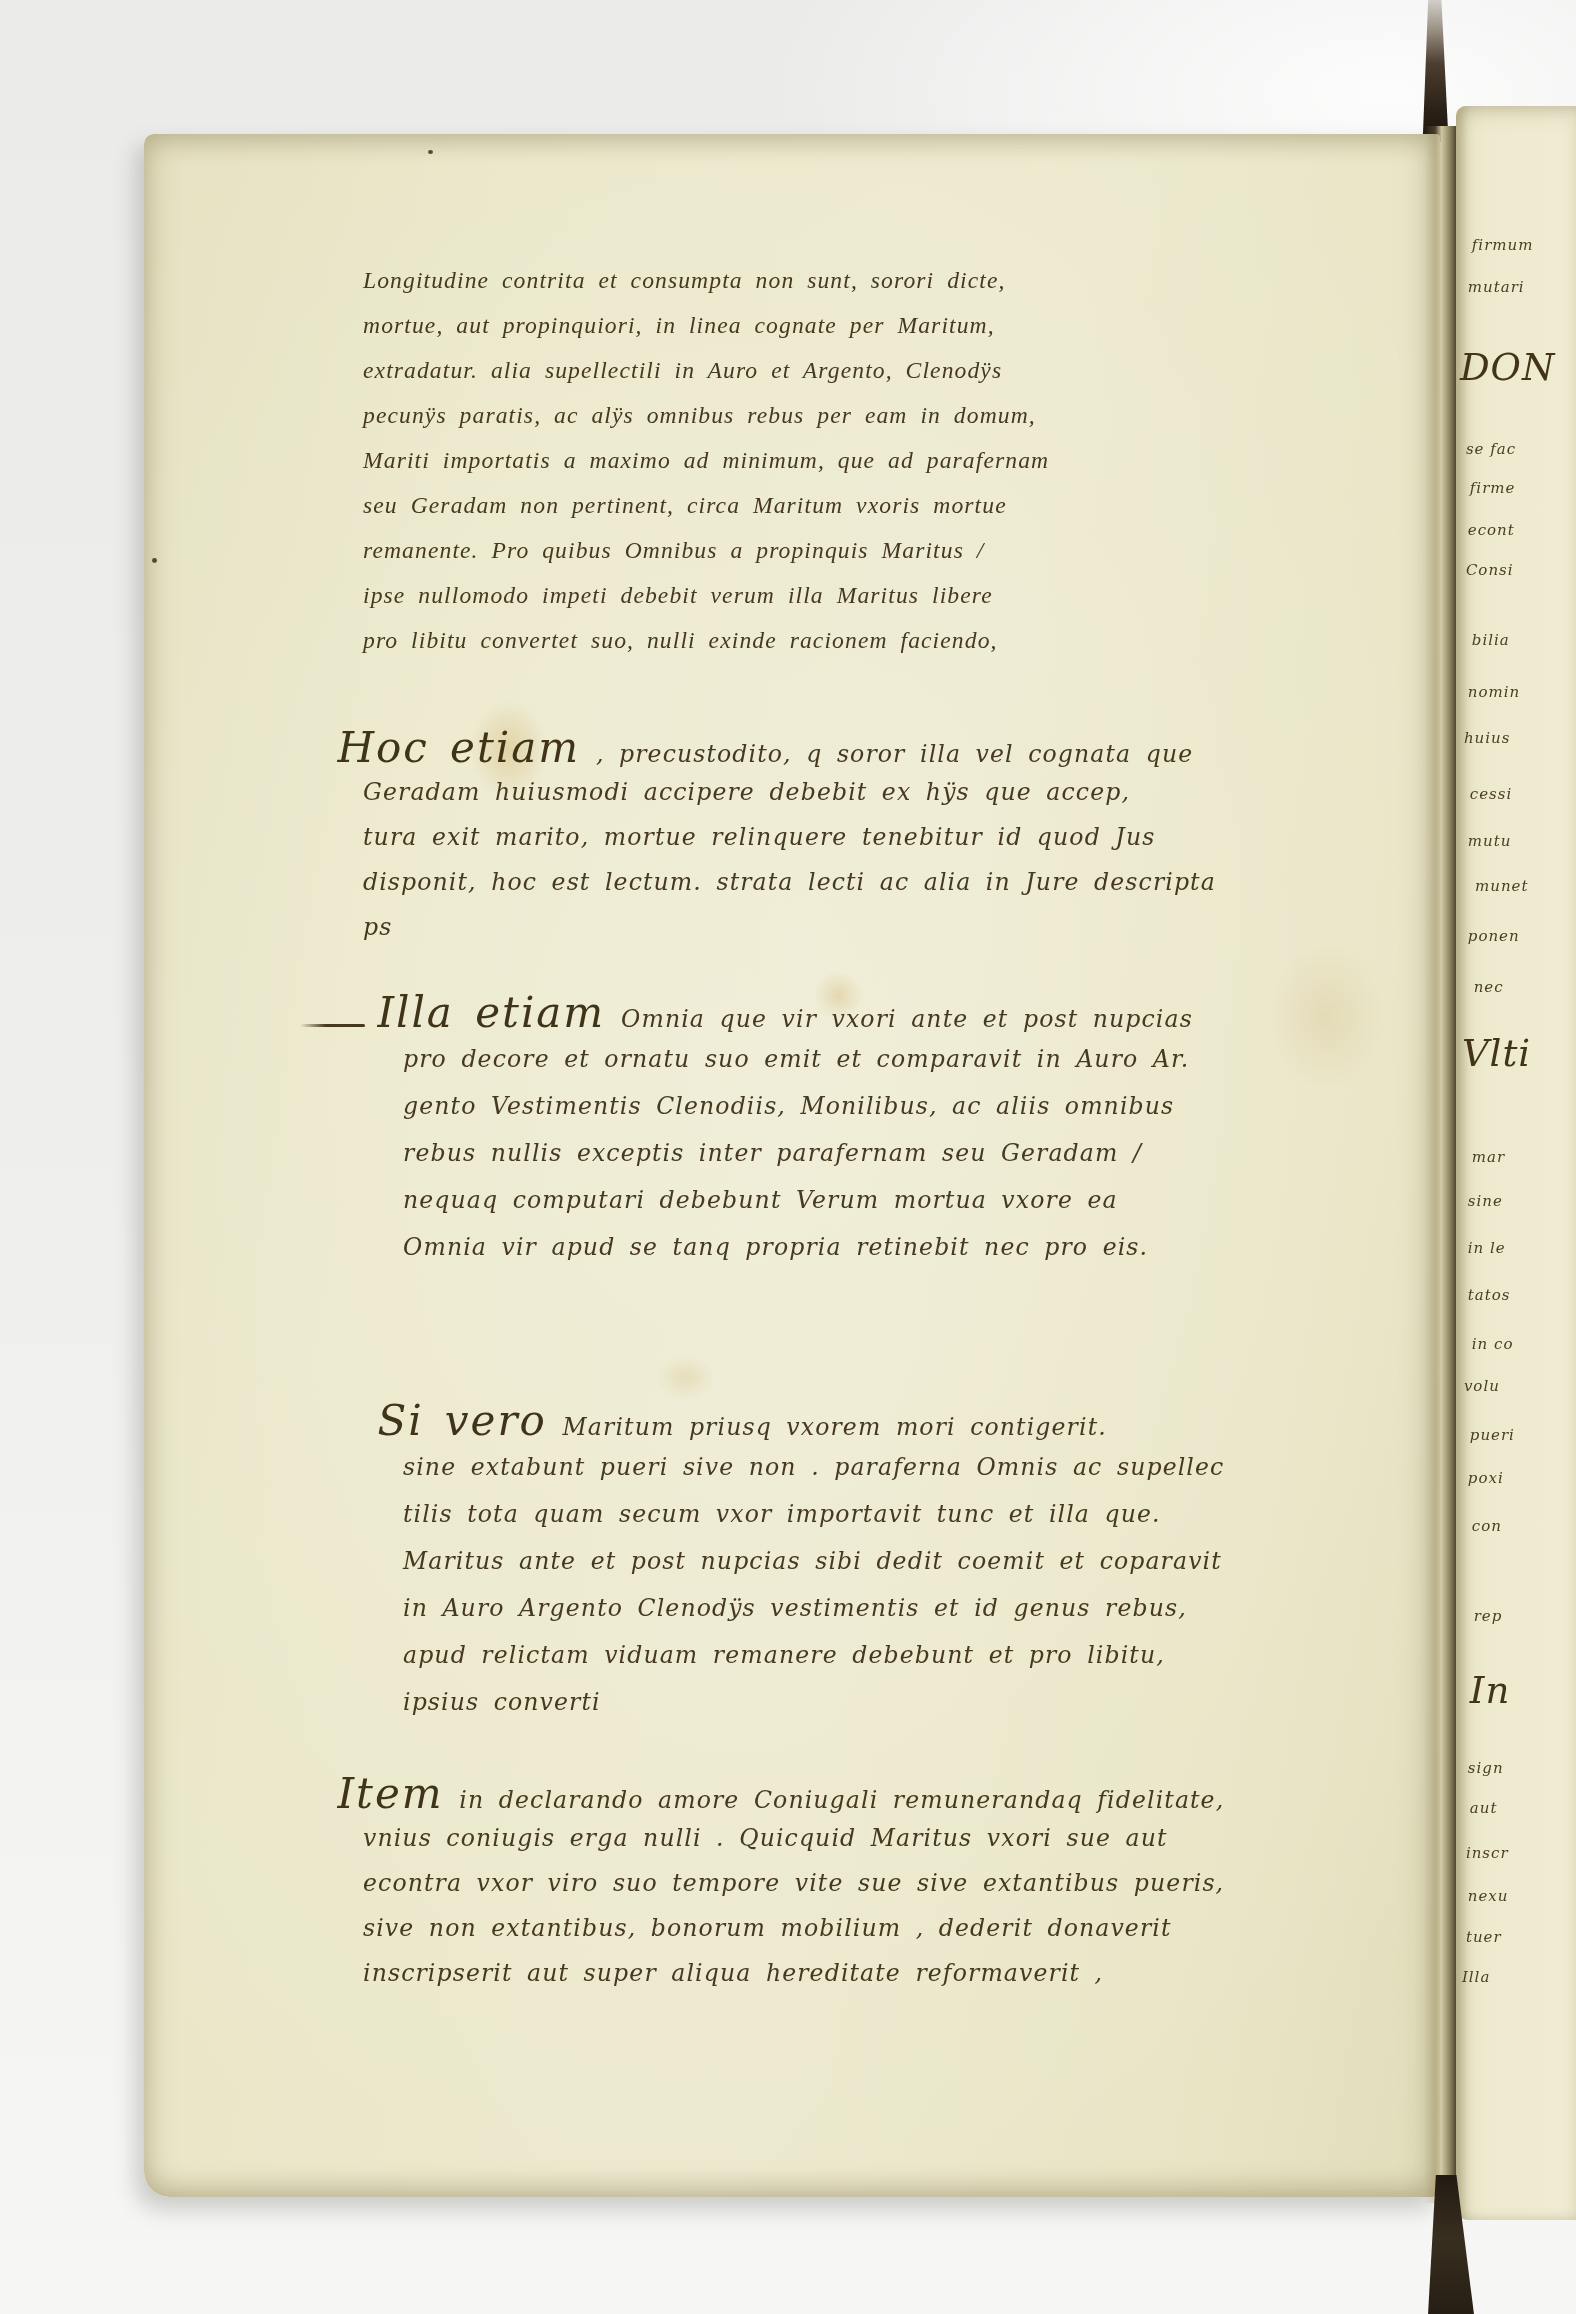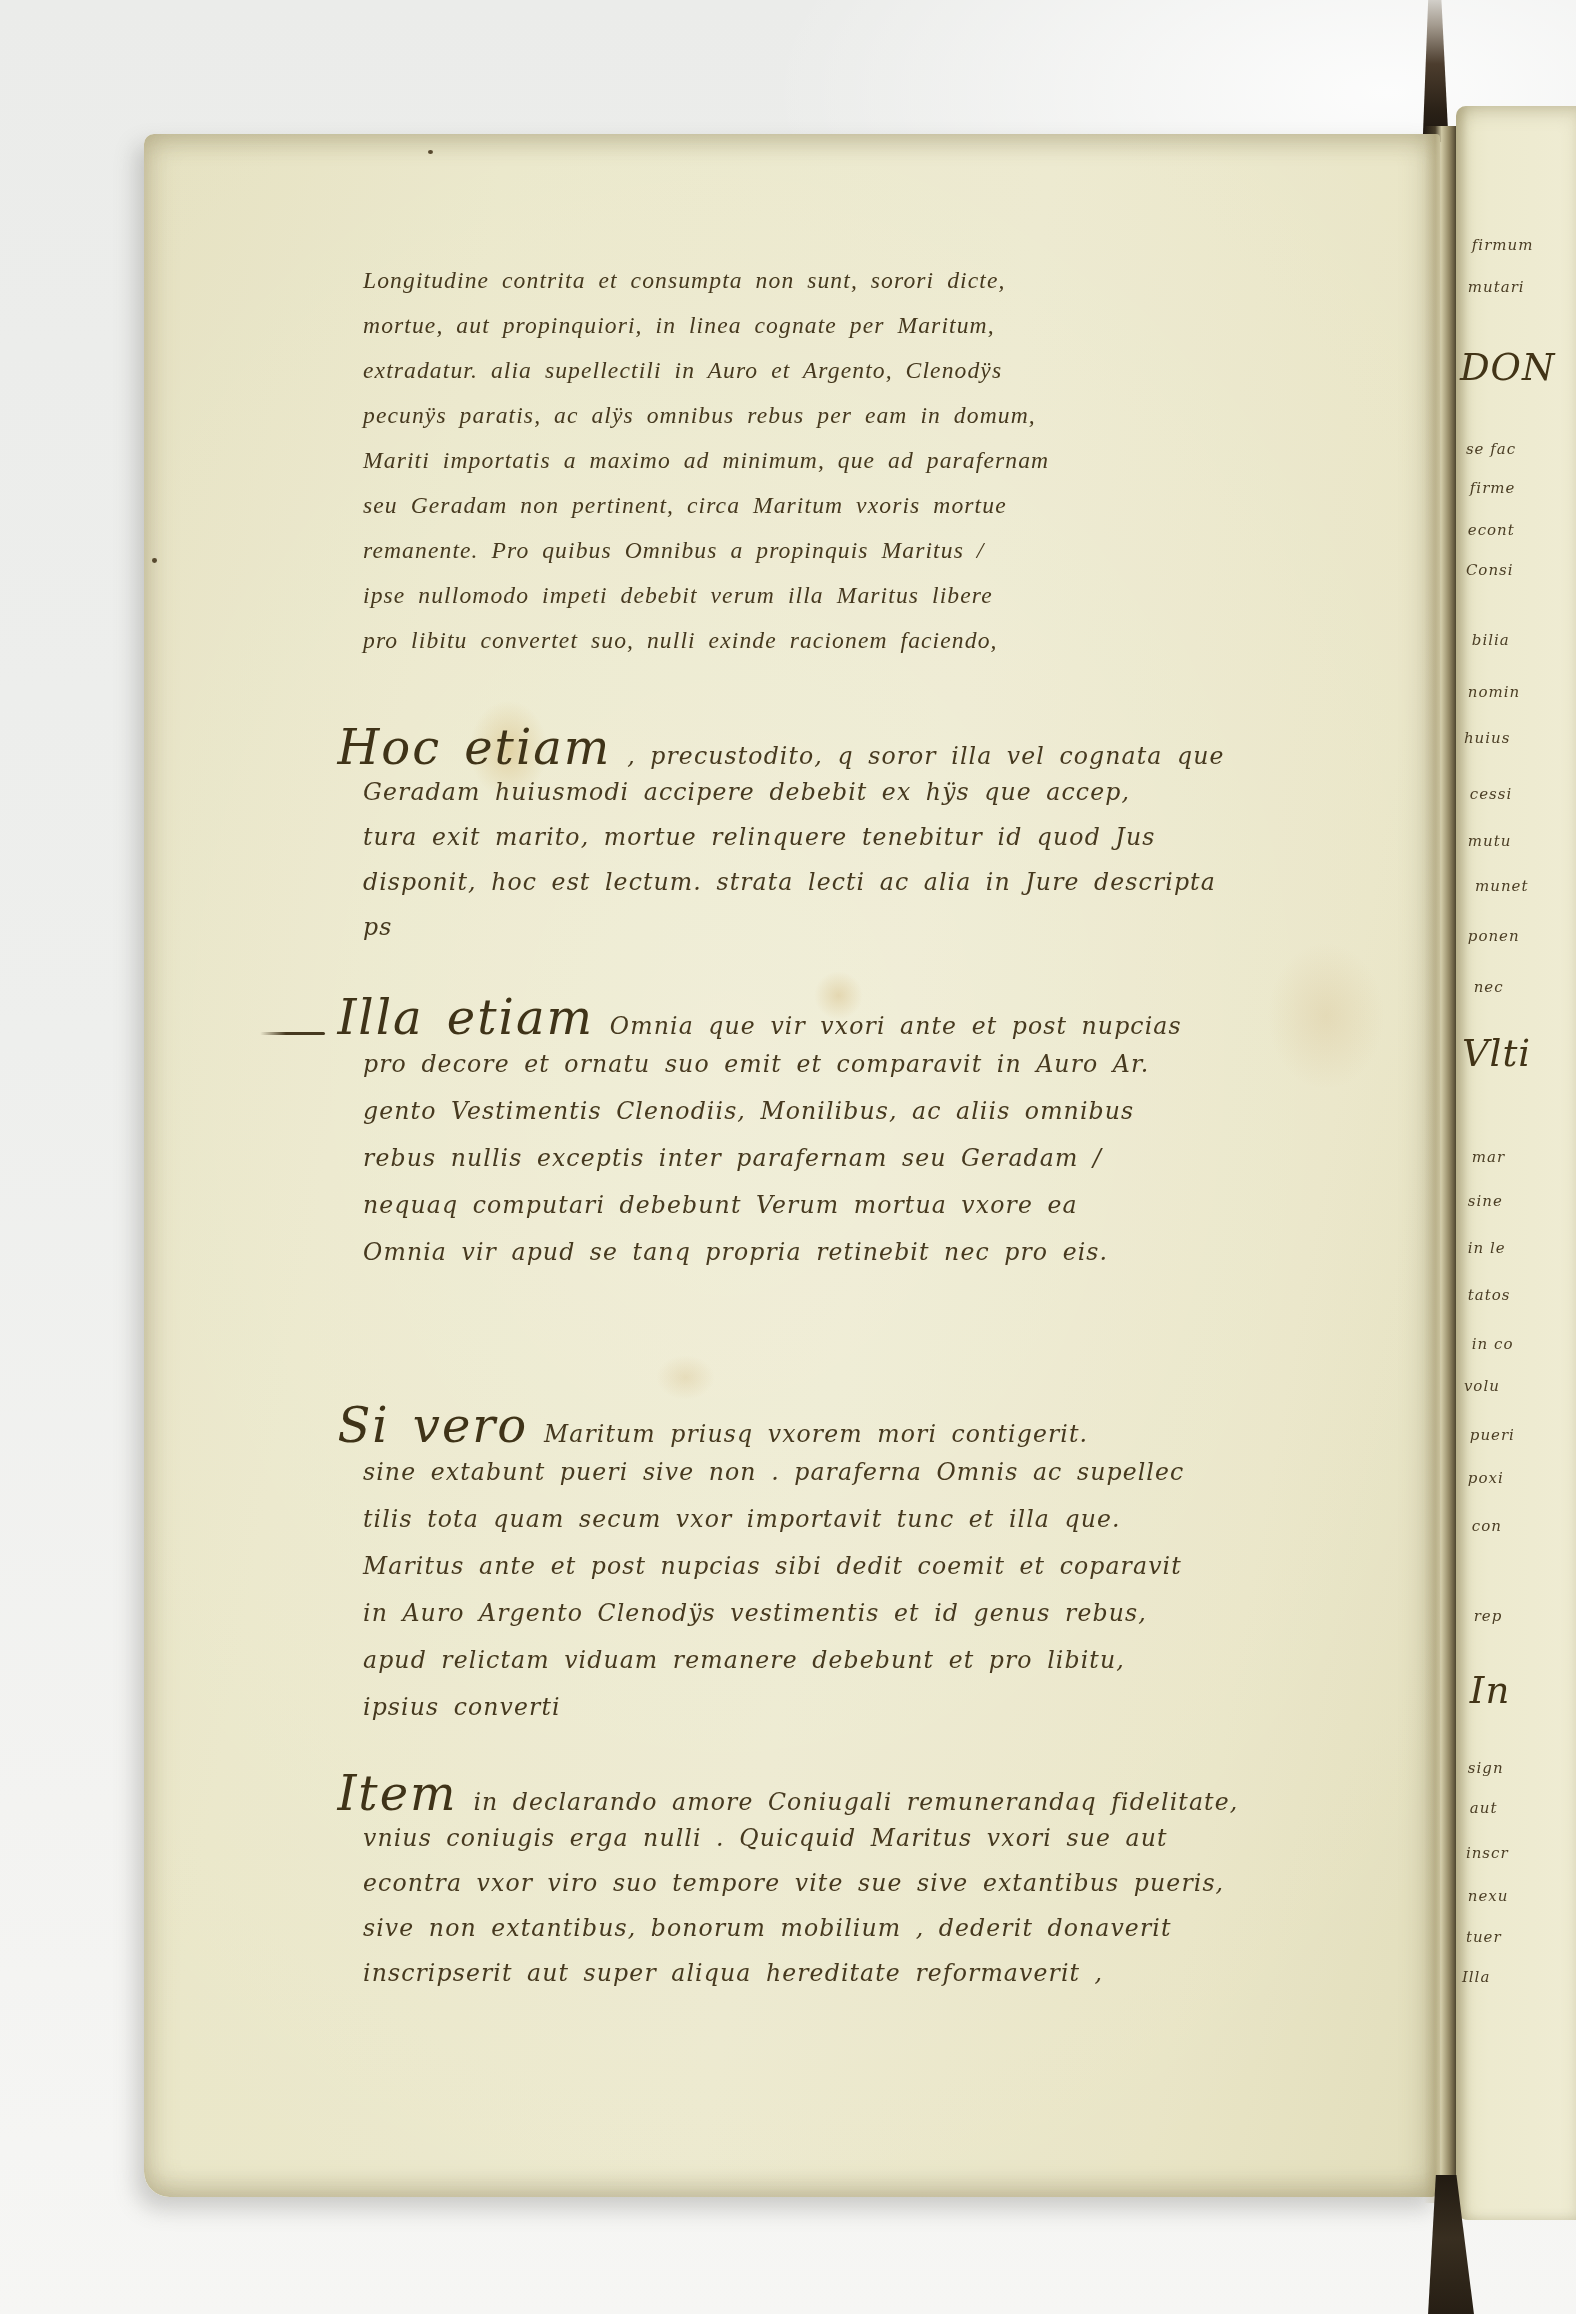--- a/index.html
+++ b/index.html
@@ -45,25 +45,25 @@
     position:absolute;inset:0;
     color:#46391f;
     font-style:italic;
     font-size:23.6px;line-height:45px;
   }
   .para{position:absolute;left:219px;}
   .line{white-space:nowrap;height:45px;letter-spacing:1.1px;word-spacing:5.9px;}
   .p1{top:124px;font-family:Liberation Serif, serif;}
   .p2{top:591px;}
   .p3{top:855px;}
-  .p3 .line,.p4 .line{height:47px;line-height:56px;}
+  .p3 .line,.p4 .line{height:47px;line-height:47px;margin-left:40px;}
   .p4{top:1263px;}
   .p5{top:1637px;}
   .heading{
-    font-size:48px;letter-spacing:2px;margin-right:15.8px;margin-left:-25.6px;
+    font-size:42px;letter-spacing:2px;margin-right:15.8px;margin-left:-25.6px;
     color:#3f3318;
     text-align:center;
   }
   .p3 .heading{position:relative;}
   .p3 .heading::before{
     content:"";position:absolute;left:-77px;bottom:9.9px;width:65px;height:3px;
     background:linear-gradient(90deg,rgba(70,57,31,0),#46391f 40%,#46391f);
     border-radius:2px;
   }
   

